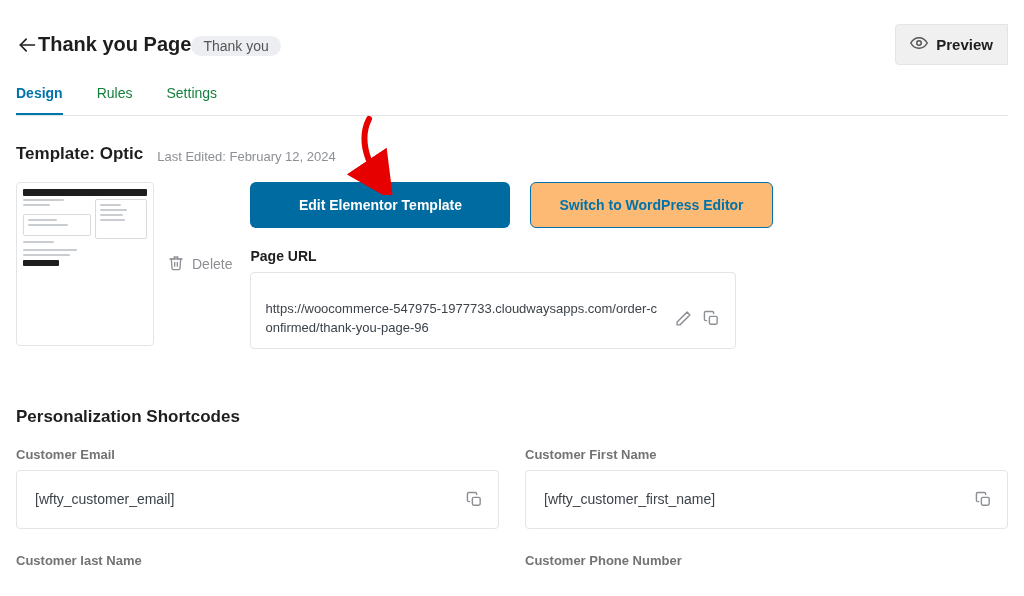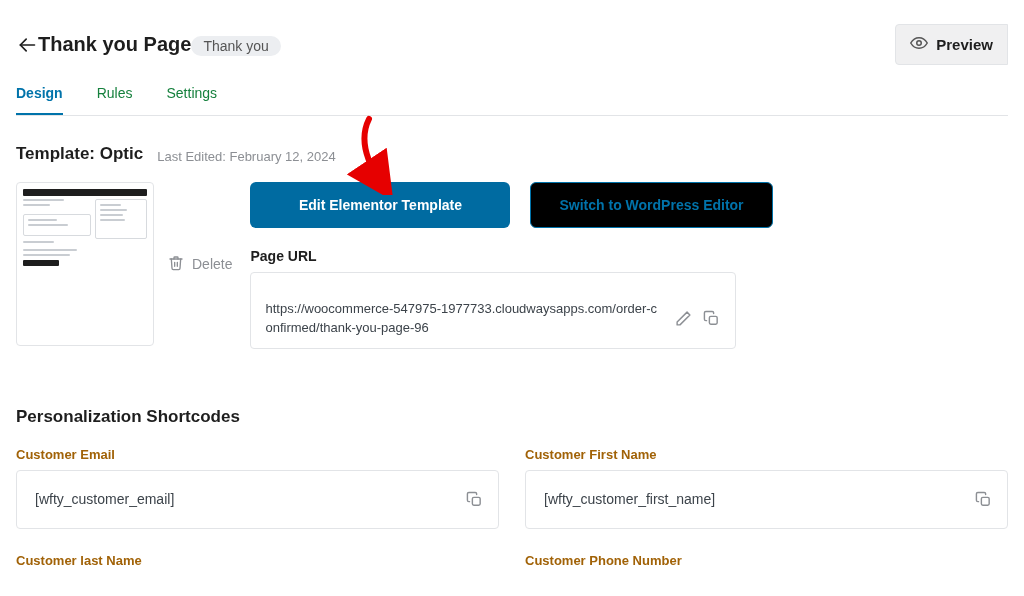--- a/index.html
+++ b/index.html
@@ -34,34 +34,34 @@
   .thumb-row { display: flex; gap: 4px; }
   .thumb-block { border: 1px solid #d7dade; border-radius: 2px; padding: 4px; }
   .thumb-line { height: 2px; background: #c9cdd2; margin-bottom: 3px; border-radius: 1px; }
   .thumb-bar { height: 6px; background: #1e1e1e; border-radius: 1px; margin-top: 4px; }
   .delete-row { display: flex; align-items: center; gap: 8px; color: #8c8f94; font-size: 14px; cursor: pointer; }
   .delete-row svg { stroke: #8c8f94; }
 
   .right-col { display: flex; flex-direction: column; gap: 20px; }
   .btn-row { display: flex; gap: 20px; }
   .btn-primary { background: #006ba1; color: #fff; border: none; border-radius: 6px; padding: 15px 28px; font-size: 14px; font-weight: 600; cursor: pointer; min-width: 260px; }
-  .btn-secondary { background: #000000; color: #0073aa; border: 1px solid #0073aa; border-radius: 6px; padding: 12px 28px; font-size: 14px; font-weight: 600; cursor: pointer; min-width: 230px; }
+  .btn-secondary { background: #fdba74; color: #0073aa; border: 1px solid #0073aa; border-radius: 6px; padding: 12px 28px; font-size: 14px; font-weight: 600; cursor: pointer; min-width: 230px; }
   .url-block { }
   .url-label { font-size: 14px; font-weight: 600; margin-bottom: 8px; color: #1e1e1e; }
   .url-box { display: flex; align-items: center; border: 1px solid #e2e4e7; border-radius: 4px; padding: 27px 10px 10px 14px; width: 486px; }
   .url-text { flex: 1; font-size: 13px; color: #3c434a; line-height: 1.45; word-break: break-all; padding-right: 6px; }
   .icon-btn { width: 28px; height: 28px; display: flex; align-items: center; justify-content: center; cursor: pointer; color: #8c8f94; }
   .icon-btn svg { stroke: #8c8f94; }
 
   
   .shortcodes-sec { margin-top: 58px; }
   .shortcodes-title { font-size: 17px; font-weight: 700; margin-bottom: 20px; }
   .sc-grid { display: grid; grid-template-columns: 1fr 1fr; column-gap: 26px; row-gap: 24px; }
   .sc-field { }
-  .sc-label { font-size: 13px; font-weight: 600; margin-bottom: 8px; color: #a16207; }
+  .sc-label { font-size: 13px; font-weight: 600; margin-bottom: 8px; color: #737373; }
   .sc-box { display: flex; align-items: center; border: 1px solid #e2e4e7; border-radius: 4px; padding: 0 10px 0 18px; height: 59px; }
   .sc-val { flex: 1; font-size: 14px; color: #3c434a; }
 
   
   .arrow { position: absolute; left: 344px; top: 115px; pointer-events: none; }
 </style>
 </head>
 <body>
 
 <div class="page">

